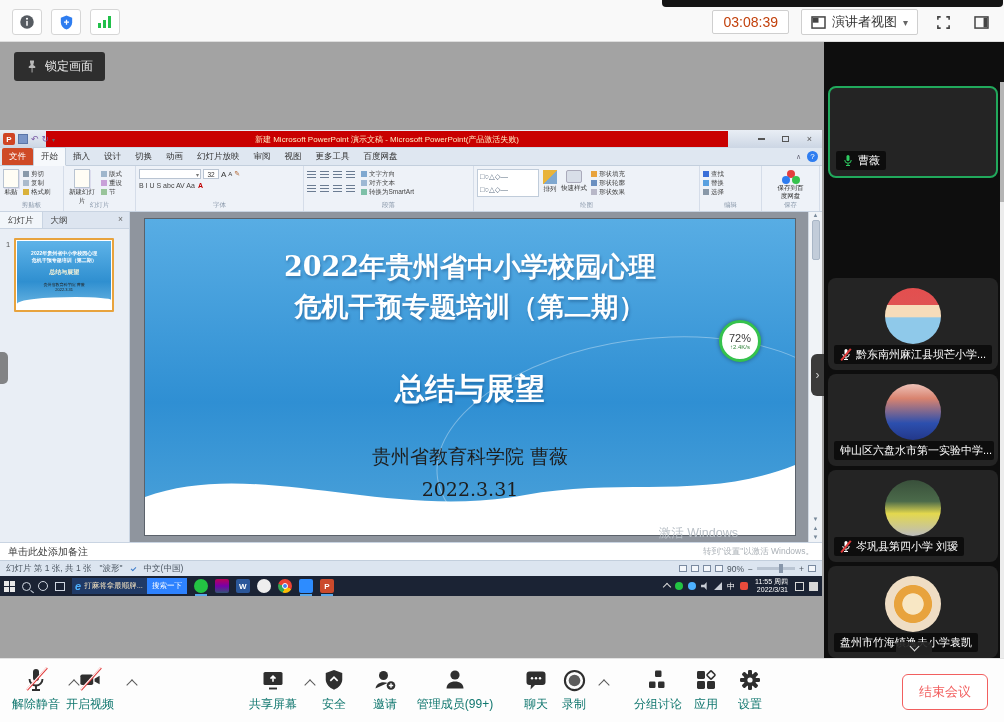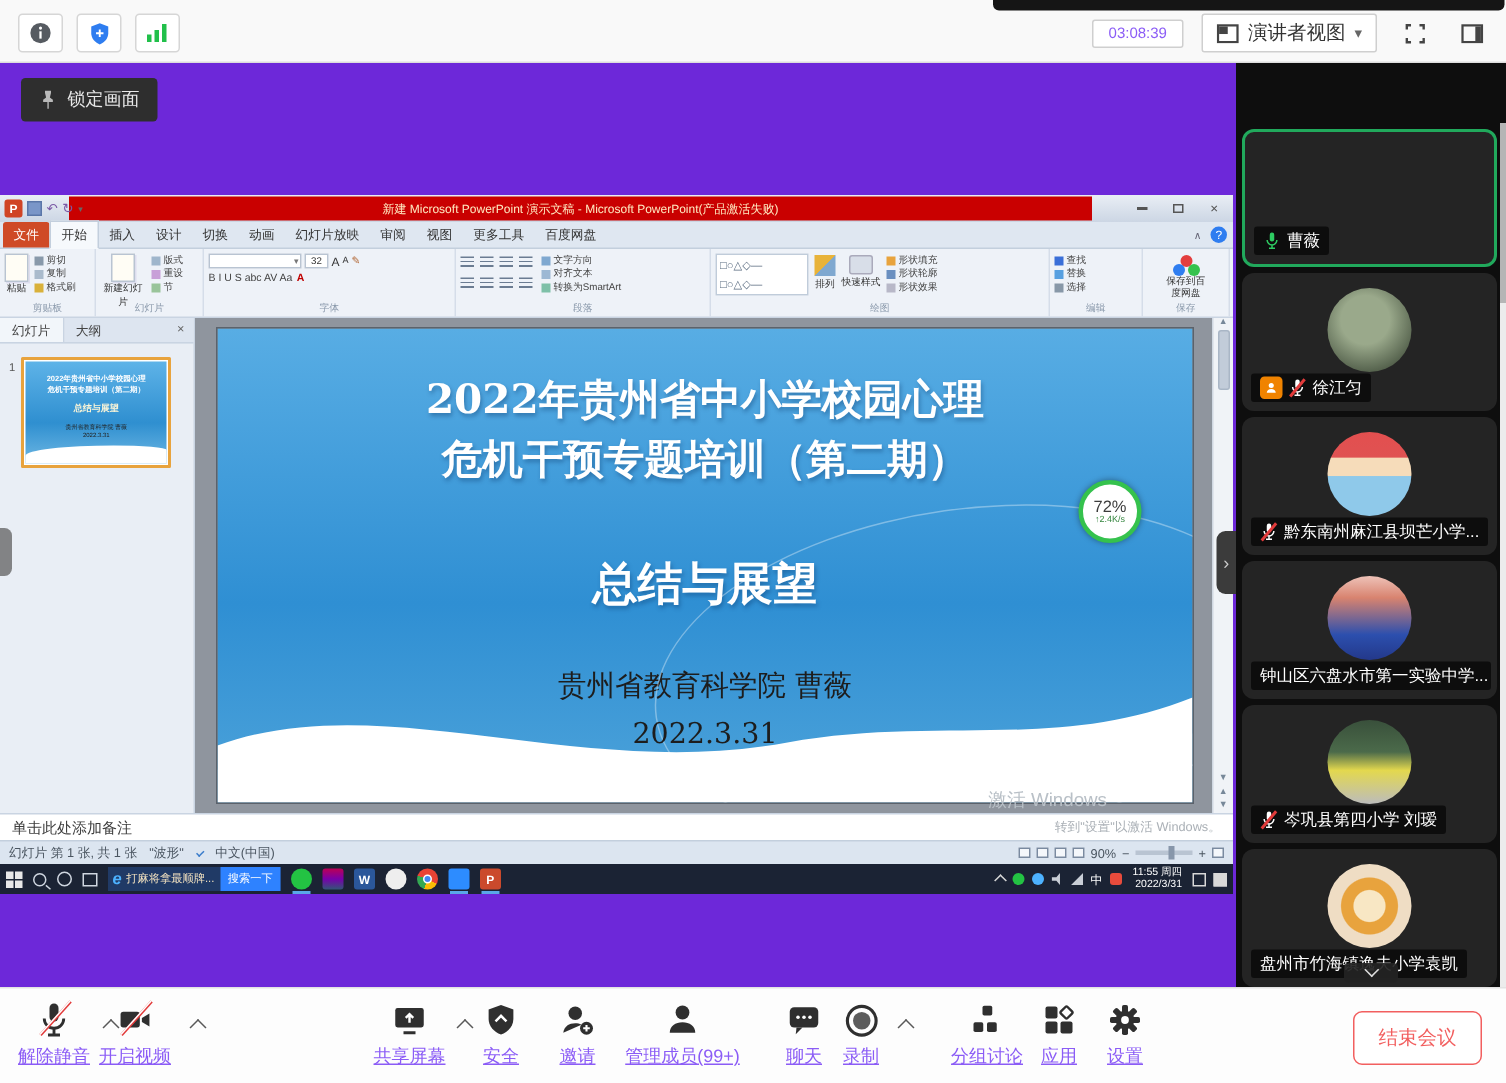--- a/index.html
+++ b/index.html
@@ -3,28 +3,28 @@
 <meta charset="utf-8">
 <style>
   * { box-sizing: border-box; margin: 0; padding: 0; }
   html,body { width:1004px; height:722px; overflow:hidden; font-family:"Liberation Sans",sans-serif; background:#fff; position:relative; }
 
   
   .header { position:absolute; top:0; left:0; width:1004px; height:42px; background:#f9f9f9; border-bottom:1px solid #ddd; z-index:4; }
   .h-left { position:absolute; left:12px; top:9px; display:flex; gap:9px; }
   .hbtn { width:30px; height:26px; background:#fff; border:1px solid #d6d6d6; border-radius:3px; display:flex; align-items:center; justify-content:center; cursor:pointer; }
   .h-right { position:absolute; right:10px; top:9px; display:flex; align-items:center; gap:12px; }
-  .timer { border:1px solid #cfcfcf; background:#fff; border-radius:2px; padding:3px 10px; font-size:10px; color:#8b5cf6; }
+  .timer { border:1px solid #cfcfcf; background:#fff; border-radius:2px; padding:3px 10px; font-size:14px; color:#c2410c; }
   .viewbtn { display:flex; align-items:center; gap:6px; border:1px solid #cfcfcf; background:#fff; border-radius:2px; padding:3px 9px; font-size:13px; color:#333; cursor:pointer; }
   .caret-ch { font-size:10px; color:#666; }
   .iconbtn { width:26px; height:24px; display:flex; align-items:center; justify-content:center; cursor:pointer; }
   .top-strip { position:absolute; top:0; left:662px; width:341px; height:7px; background:#151515; border-radius:0 0 4px 4px; z-index:5; }
 
   
-  .stage { position:absolute; top:42px; left:0; width:1004px; height:616px; background:#6d28d9; overflow:hidden; }
+  .stage { position:absolute; top:42px; left:0; width:1004px; height:616px; background:#a3a3a3; overflow:hidden; }
   .lock-btn { position:absolute; left:14px; top:10px; display:flex; align-items:center; gap:7px; background:#2e2e2e; border-radius:3px; padding:6px 12px; color:#e9e9e9; font-size:12px; z-index:3; cursor:pointer; }
   .speaking-bar { position:absolute; top:6px; right:0; width:180px; height:32px; background:#3d3d3d; color:#fff; display:flex; align-items:center; gap:6px; padding-left:8px; font-size:12px; z-index:3; }
   .wm-logo { position:absolute; right:28px; top:4px; width:60px; height:24px; }
   .wm-d { position:absolute; width:17px; height:17px; border-radius:4px; transform:rotate(45deg); }
   .wm-d.a { left:8px; top:4px; background:rgba(255,255,255,.10); }
   .wm-d.b { left:24px; top:4px; background:rgba(255,255,255,.16); }
 
   
   .sidebar { position:absolute; top:0; right:0; width:180px; height:616px; background:#0e0e0e; overflow:hidden; z-index:2; }
   .tile { position:absolute; left:4px; width:170px; height:92px; background:#242424; border-radius:8px; overflow:hidden; cursor:pointer; }
@@ -144,21 +144,21 @@
   .tr-dot { width:8px; height:8px; border-radius:50%; }
   .tr-sq { width:8px; height:8px; }
   .tr-ime { font-size:8px; color:#fff; }
   .tr-time { text-align:right; font-size:7px; line-height:8px; color:#fff; padding:0 2px; }
   .tr-note { width:9px; height:9px; border:1.2px solid #d8d8d8; }
 
   
   .btoolbar { position:absolute; bottom:0; left:0; width:1004px; height:64px; background:#fdfdfd; border-top:1px solid #e3e3e3; z-index:4; }
   .titem { position:absolute; top:7px; text-align:center; cursor:pointer; }
   .ticon { height:28px; display:flex; align-items:center; justify-content:center; position:relative; }
-  .tlabel { font-size:12px; color:#8b5cf6; margin-top:2px; white-space:nowrap;text-decoration:underline; }
+  .tlabel { font-size:12px; color:#0f766e; margin-top:2px; white-space:nowrap; }
   .bigslash { position:absolute; left:50%; top:-2px; width:2.4px; height:30px; background:#e23b3b; transform:rotate(42deg); border-left:1px solid #fff; }
   .tcaret { position:absolute; top:22px; width:8px; height:8px; border-left:1.7px solid #595959; border-top:1.7px solid #595959; transform:rotate(45deg); cursor:pointer; }
   .endbtn { position:absolute; right:16px; top:15px; border:1px solid #f25f5f; color:#f25f5f; background:#fff; border-radius:6px; padding:8px 16px; font-size:13px; cursor:pointer; }
 </style>
 </head>
 <body>
 
 <div class="header">
   <div class="h-left">
     <div class="hbtn">
@@ -544,40 +544,20 @@
           <svg width="12" height="13" viewBox="0 0 24 26">
               <rect x="9" y="2" width="6" height="12" rx="3" fill="#2ecc62"></rect>
               <path d="M5.5 12a6.5 6.5 0 0 0 13 0" fill="none" stroke="#2ecc62" stroke-width="2"></path>
               <path d="M12 19v4M8 23h8" stroke="#2ecc62" stroke-width="2"></path>
             </svg>
         </span>
         <span>曹薇</span>
       </div>
     </div>
 
-    <div class="tile" style="top:140px">
-      <div class="avatar av2"></div>
-      <div class="namebar">
-        <span class="host-badge">
-          <svg width="9" height="9" viewBox="0 0 24 24">
-              <circle cx="12" cy="8" r="4.5" fill="#fff"></circle>
-              <path d="M4 21c0-4.5 3.6-7 8-7s8 2.5 8 7z" fill="#fff"></path>
-            </svg>
-        </span>
-        <span class="micwrap">
-          <svg width="12" height="13" viewBox="0 0 24 26">
-              <rect x="9" y="2" width="6" height="12" rx="3" fill="#fff"></rect>
-              <path d="M5.5 12a6.5 6.5 0 0 0 13 0" fill="none" stroke="#fff" stroke-width="2"></path>
-              <path d="M12 19v4M8 23h8" stroke="#fff" stroke-width="2"></path>
-            </svg>
-          <i class="mic-slash"></i>
-        </span>
-        <span>徐江匀</span>
-      </div>
-    </div>
 
     <div class="tile" style="top:236px">
       <div class="avatar av3"></div>
       <div class="namebar">
         <span class="micwrap">
           <svg width="12" height="13" viewBox="0 0 24 26">
               <rect x="9" y="2" width="6" height="12" rx="3" fill="#fff"></rect>
               <path d="M5.5 12a6.5 6.5 0 0 0 13 0" fill="none" stroke="#fff" stroke-width="2"></path>
               <path d="M12 19v4M8 23h8" stroke="#fff" stroke-width="2"></path>
             </svg>

